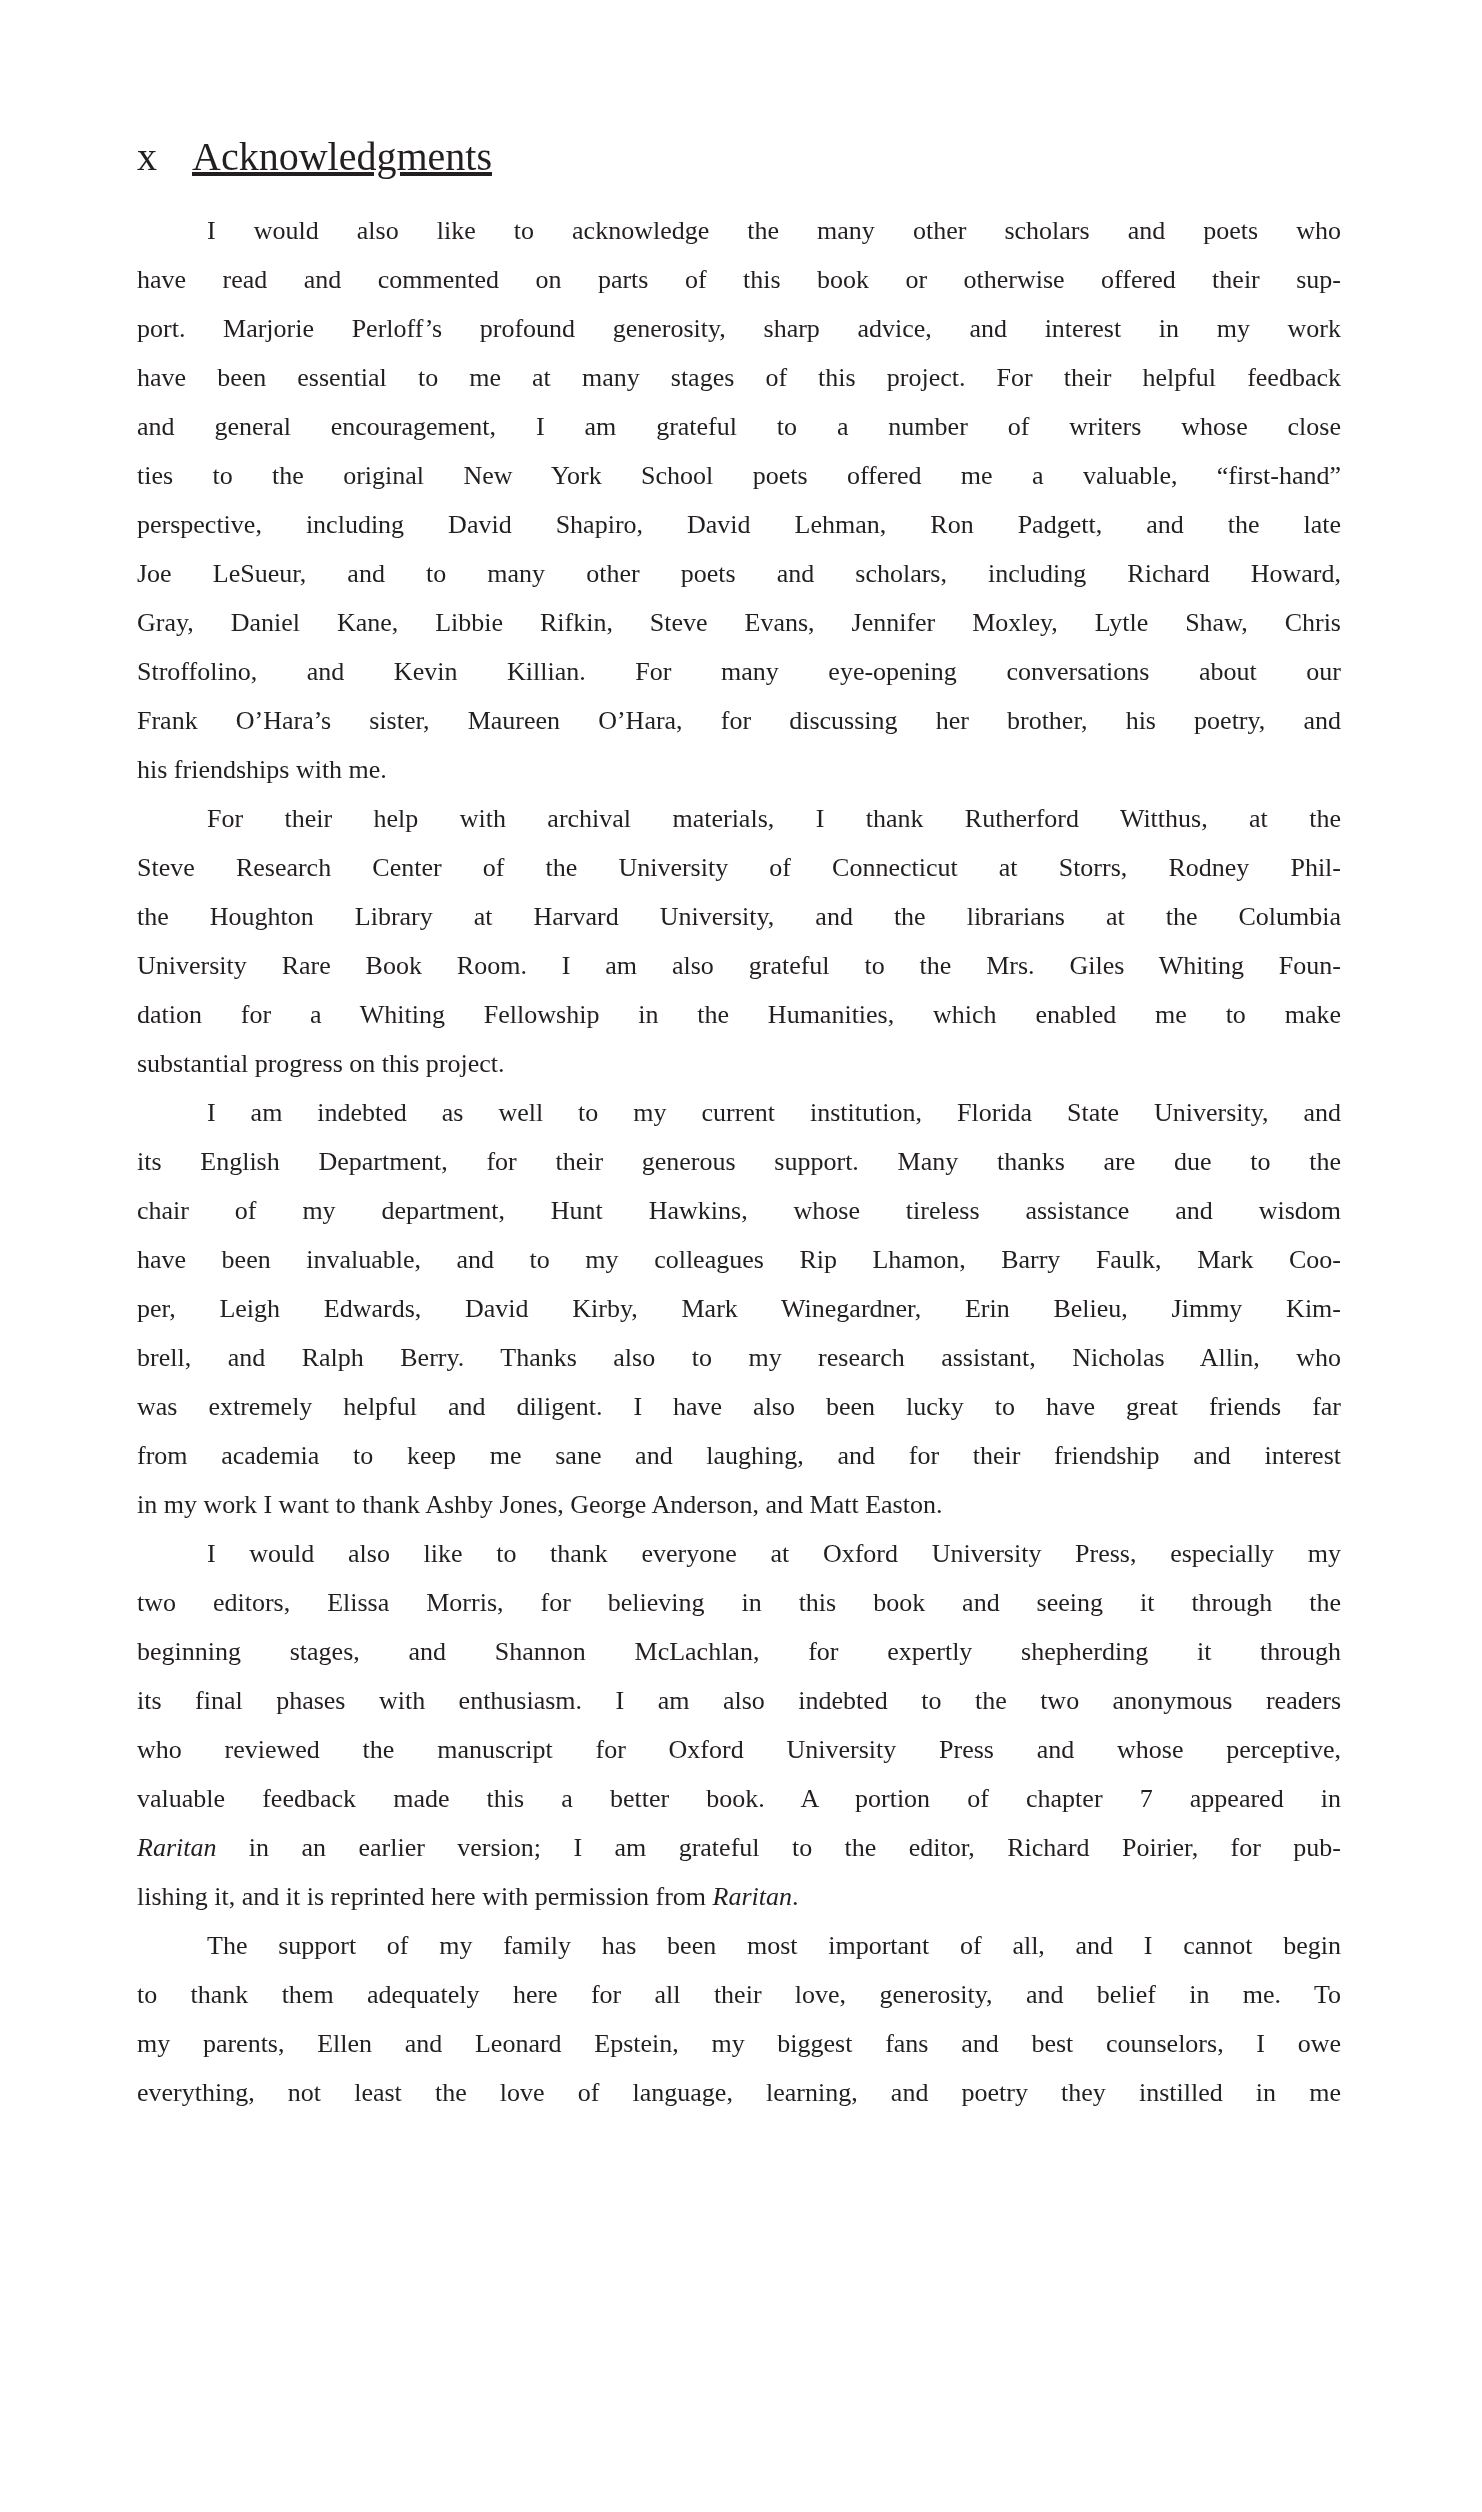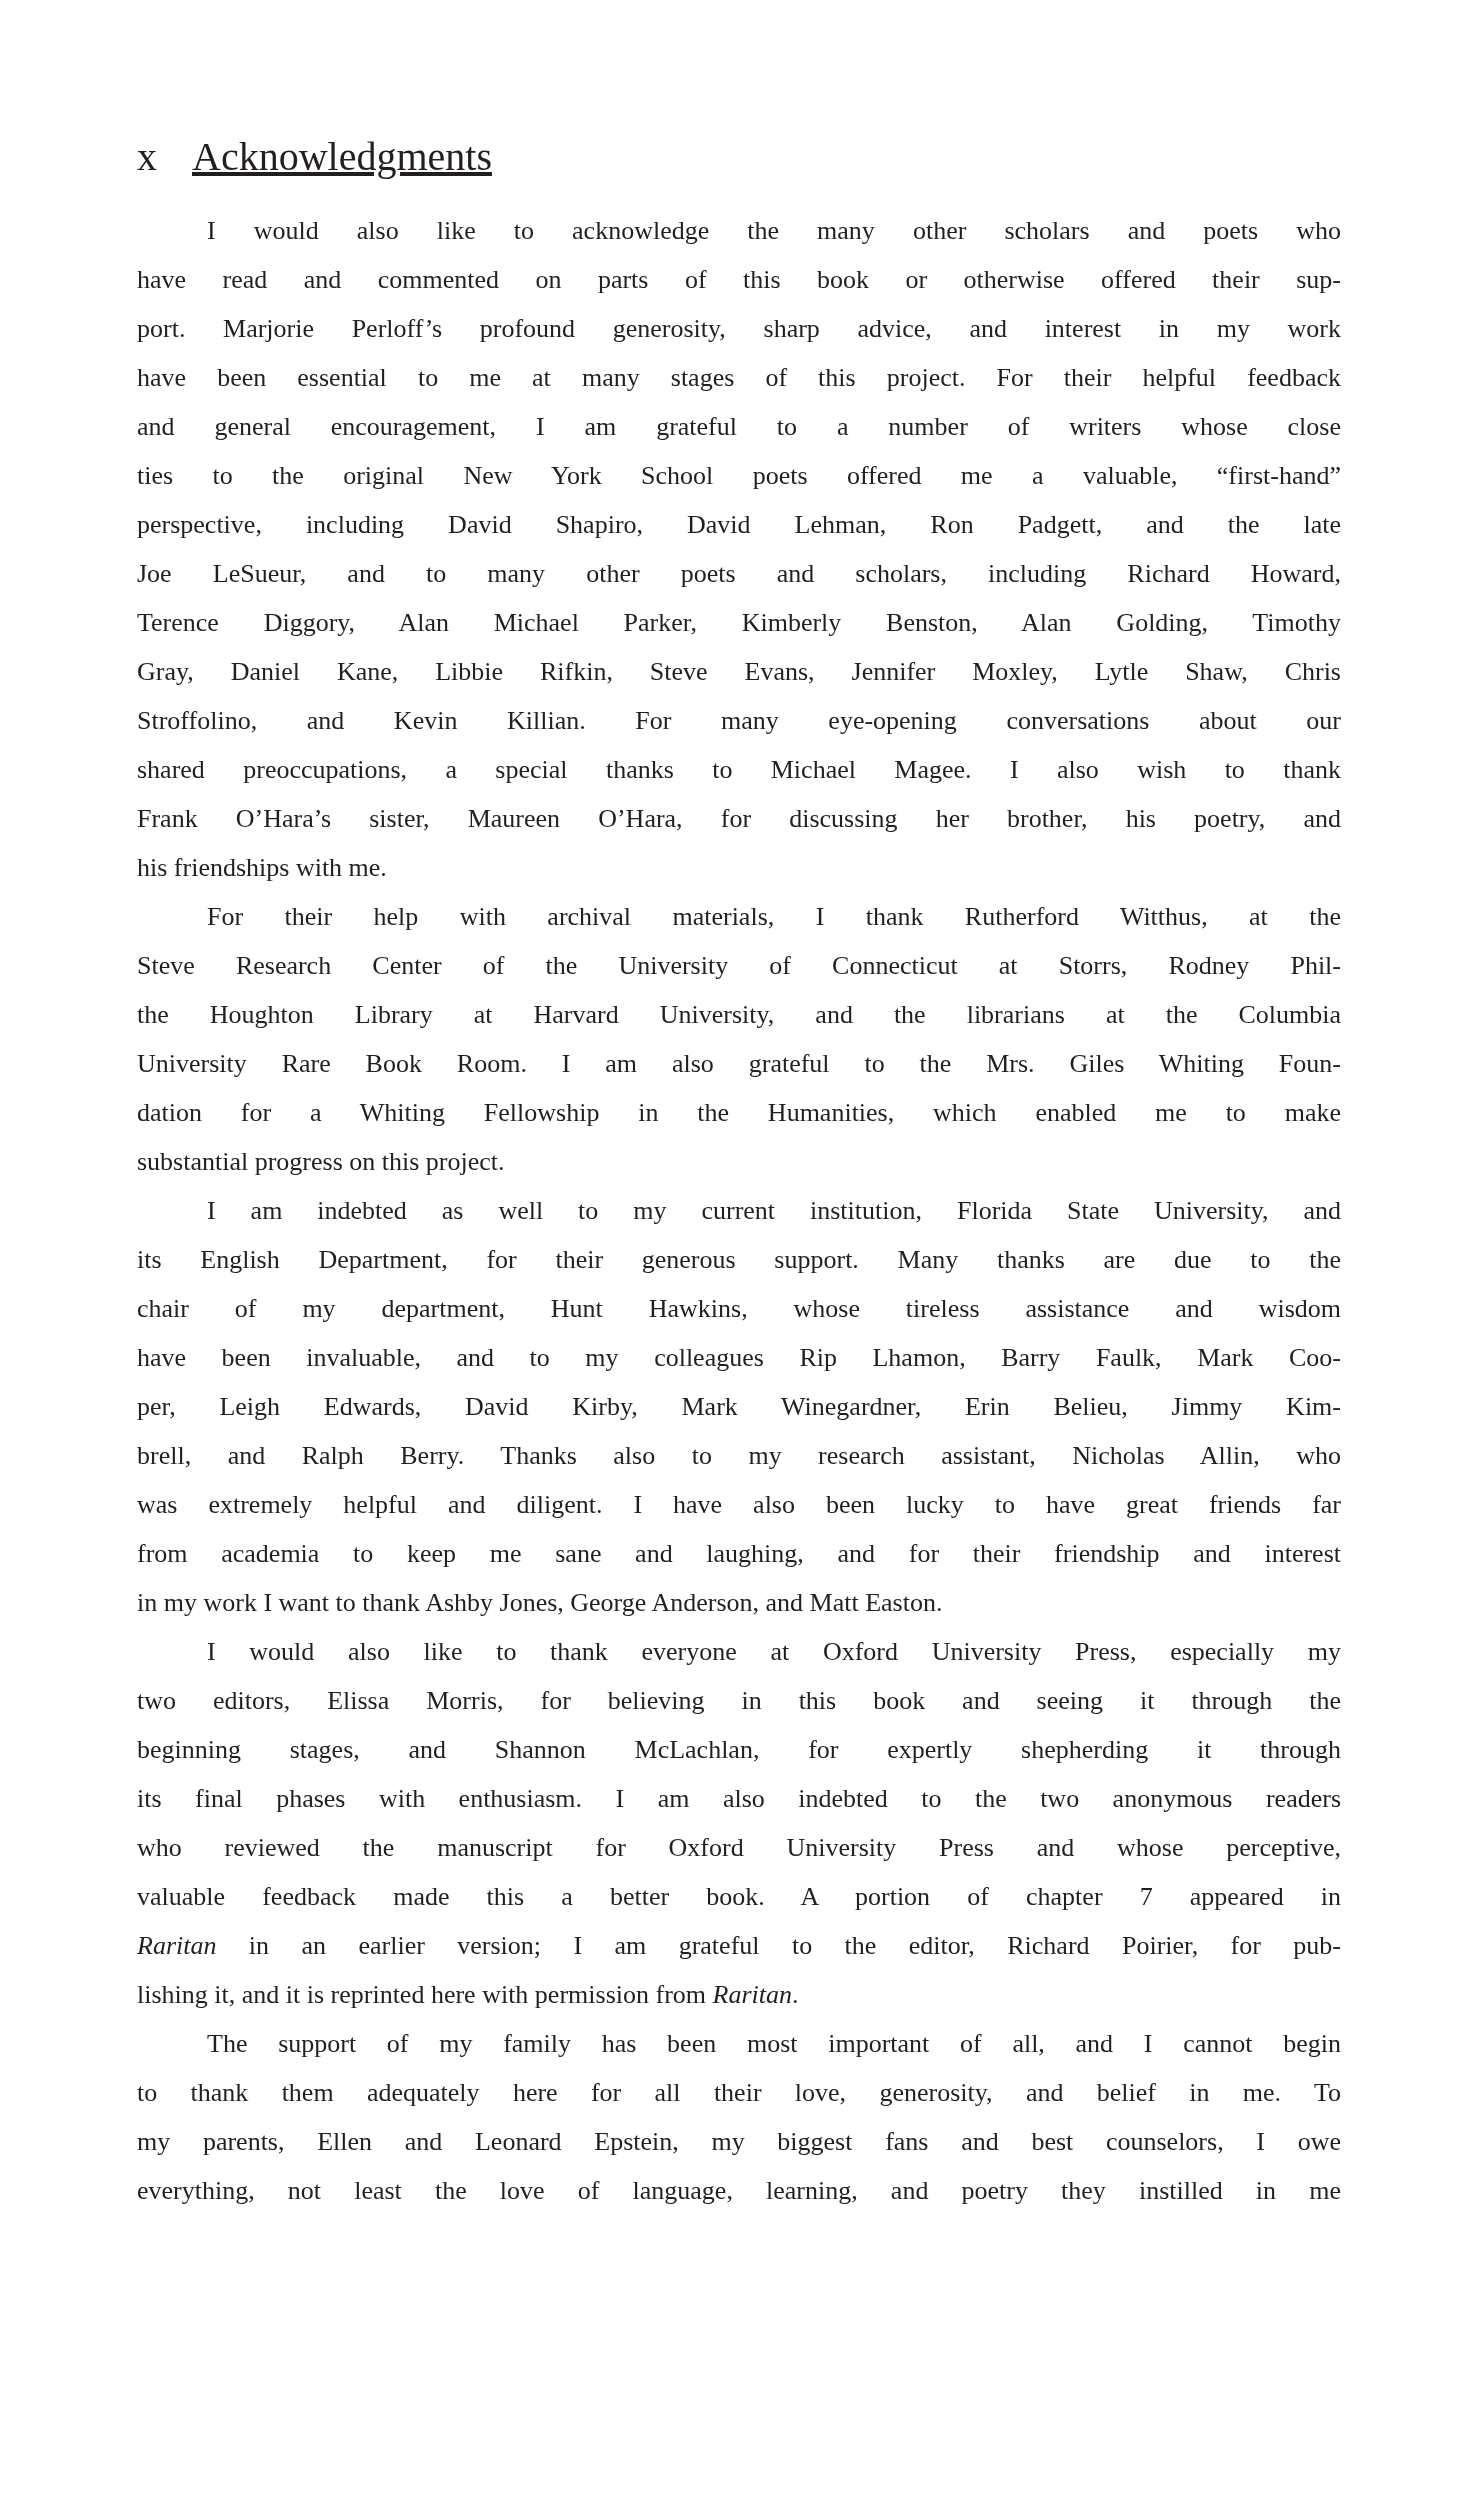--- a/index.html
+++ b/index.html
@@ -76,24 +76,22 @@
   <div class="body-text" id="body-text">
     <p class="para">
         <span class="line first" style="white-space: normal; overflow: hidden;"><span>I would also like to acknowledge the many other scholars and poets who</span></span>
         <span class="line" style="white-space: normal; overflow: hidden;"><span>have read and commented on parts of this book or otherwise offered their sup-</span></span>
         <span class="line" style="white-space: normal; overflow: hidden;"><span>port. Marjorie Perloff’s profound generosity, sharp advice, and interest in my work</span></span>
         <span class="line" style="white-space: normal; overflow: hidden;"><span>have been essential to me at many stages of this project. For their helpful feedback</span></span>
         <span class="line" style="white-space: normal; overflow: hidden;"><span>and general encouragement, I am grateful to a number of writers whose close</span></span>
         <span class="line" style="white-space: normal; overflow: hidden;"><span>ties to the original New York School poets offered me a valuable, “first-hand”</span></span>
         <span class="line" style="white-space: normal; overflow: hidden;"><span>perspective, including David Shapiro, David Lehman, Ron Padgett, and the late</span></span>
         <span class="line" style="white-space: normal; overflow: hidden;"><span>Joe LeSueur, and to many other poets and scholars, including Richard Howard,</span></span>
-        <span class="line" style="white-space: normal; overflow: hidden;"><span>Terence Diggory, Alan Michael Parker, Kimberly Benston, Alan Golding, Timothy</span></span>
         <span class="line" style="white-space: normal; overflow: hidden;"><span>Gray, Daniel Kane, Libbie Rifkin, Steve Evans, Jennifer Moxley, Lytle Shaw, Chris</span></span>
         <span class="line" style="white-space: normal; overflow: hidden;"><span>Stroffolino, and Kevin Killian. For many eye-opening conversations about our</span></span>
-        <span class="line" style="white-space: normal; overflow: hidden;"><span>shared preoccupations, a special thanks to Michael Magee. I also wish to thank</span></span>
         <span class="line" style="white-space: normal; overflow: hidden;"><span>Frank O’Hara’s sister, Maureen O’Hara, for discussing her brother, his poetry, and</span></span>
         <span class="line last"><span>his friendships with me.</span></span>
       </p>
     <p class="para">
         <span class="line first" style="white-space: normal; overflow: hidden;"><span>For their help with archival materials, I thank Rutherford Witthus, at the</span></span>
         <span class="line" style="white-space: normal; overflow: hidden;"><span>Steve Research Center of the University of Connecticut at Storrs, Rodney Phil-</span></span>
         <span class="line" style="white-space: normal; overflow: hidden;"><span>the Houghton Library at Harvard University, and the librarians at the Columbia</span></span>
         <span class="line" style="white-space: normal; overflow: hidden;"><span>University Rare Book Room. I am also grateful to the Mrs. Giles Whiting Foun-</span></span>
         <span class="line" style="white-space: normal; overflow: hidden;"><span>dation for a Whiting Fellowship in the Humanities, which enabled me to make</span></span>
         <span class="line last"><span>substantial progress on this project.</span></span>

